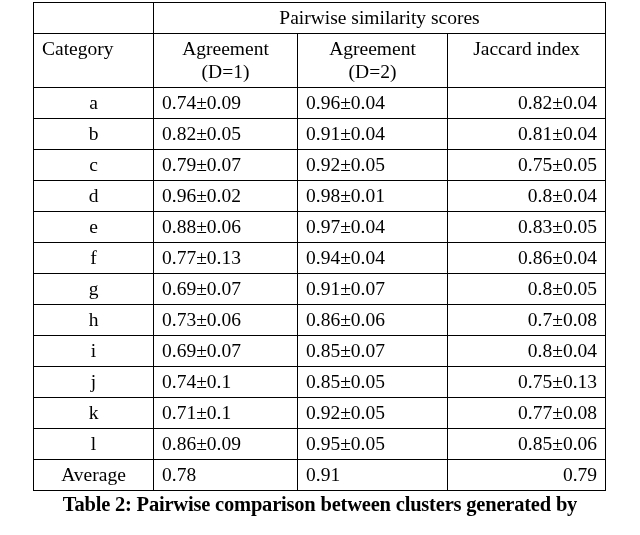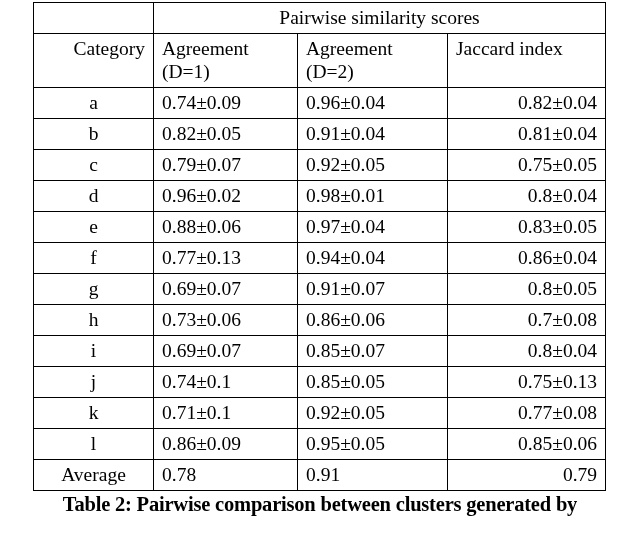--- a/index.html
+++ b/index.html
@@ -48,25 +48,25 @@
     padding-top: 4px;
     padding-bottom: 5px;
   }
   .blank-corner {
     border-top: 1.6px solid #000000;
     border-left: 1.6px solid #000000;
     border-right: 1.6px solid #000000;
     border-bottom: none;
   }
   .hdr-cat {
-    text-align: right;
+    text-align: left;
     border-top: none;
   }
   .hdr-col {
-    text-align: left;
+    text-align: center;
   }
   .hdr-col .l2 {
     display: block;
   }
   .cat-cell {
     text-align: center;
   }
   .val-cell {
     text-align: left;
   }

